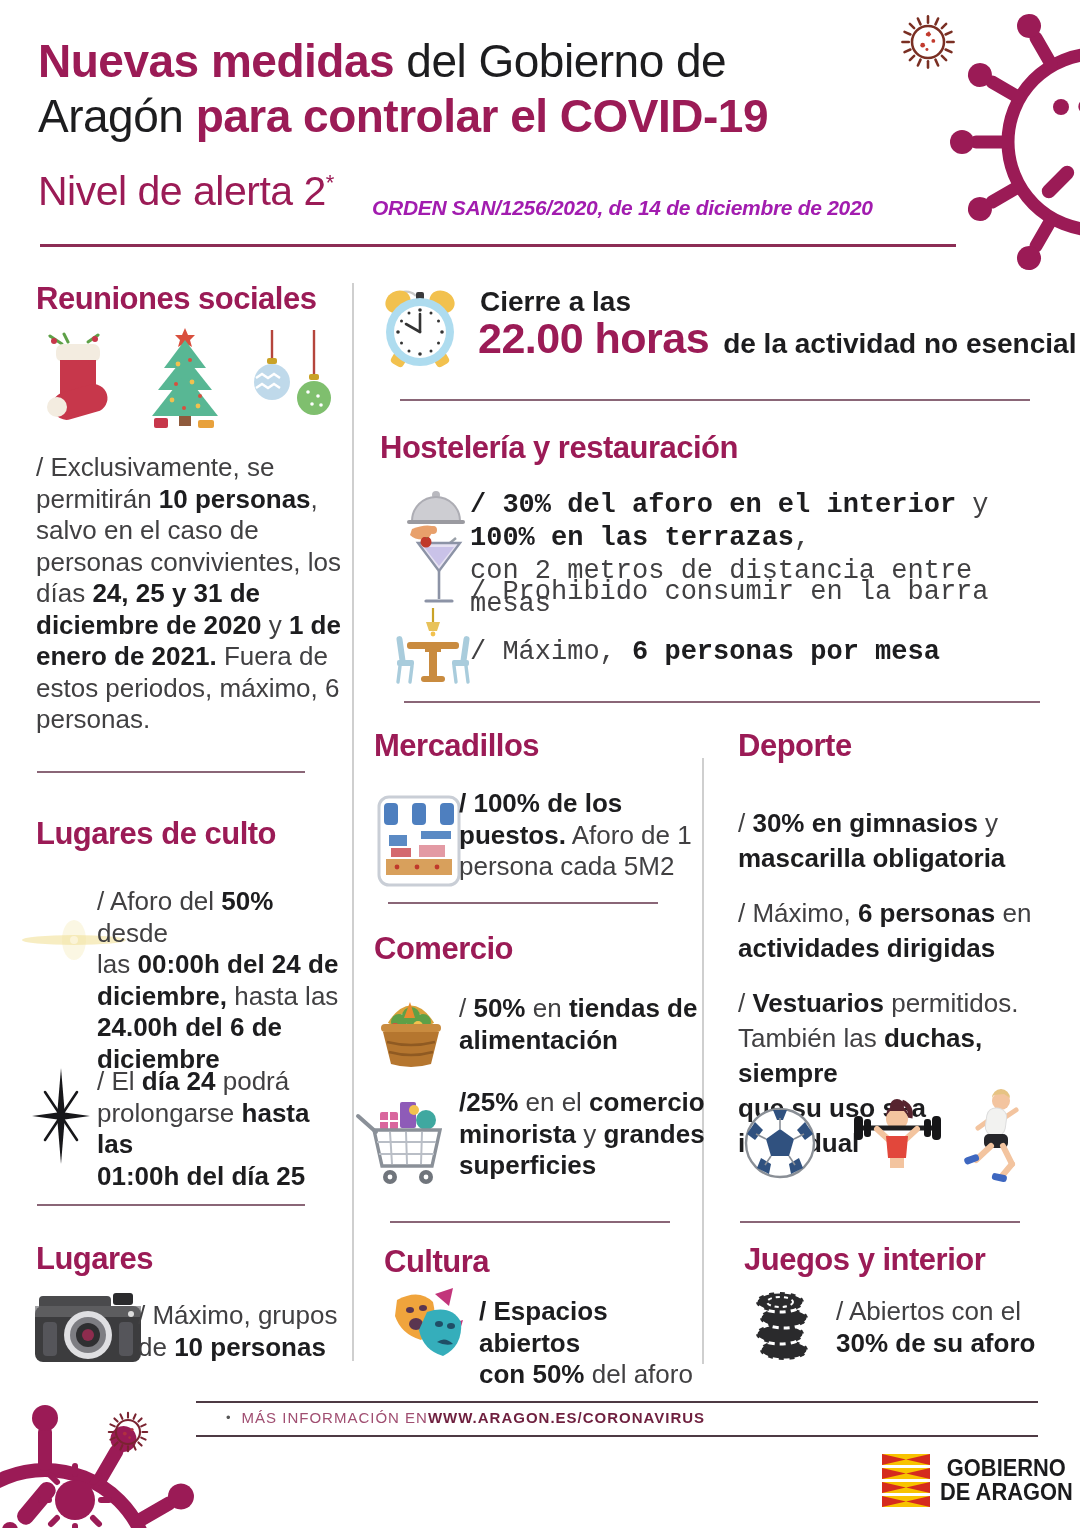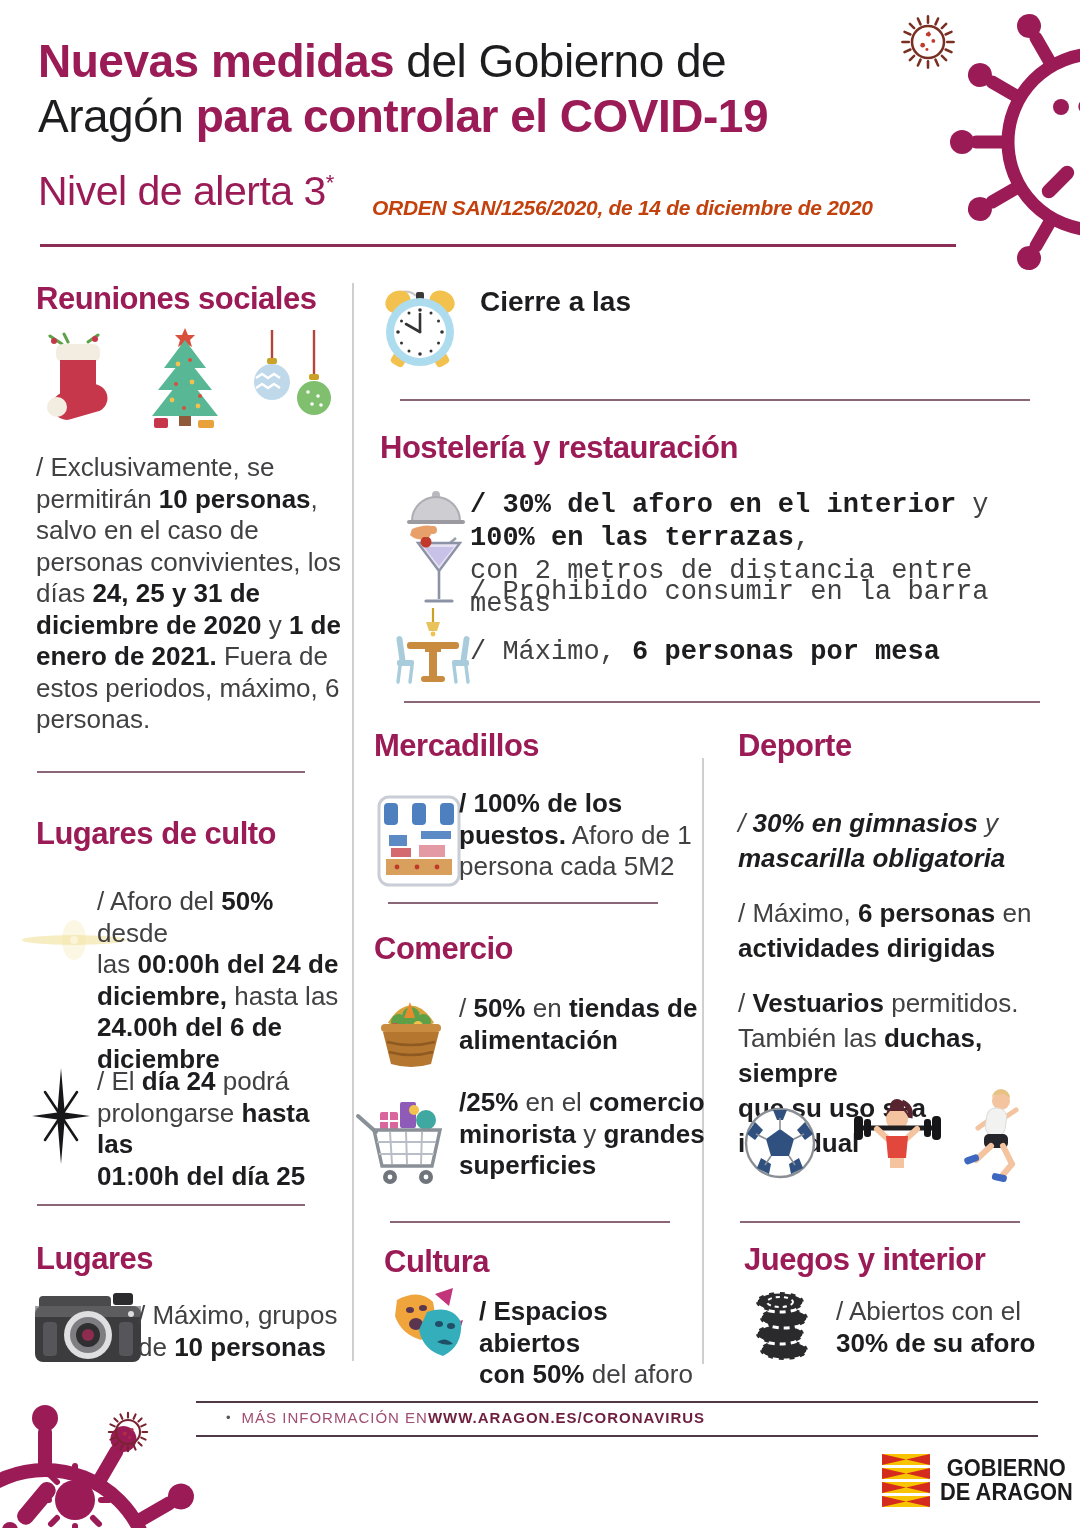--- a/index.html
+++ b/index.html
@@ -5,21 +5,21 @@
   :root{ --accent:#9B1B56; --ink:#414042; --inkbold:#1D1D1F; --mauve:#8A6677; --gray-div:#CFCFCF; }
   html,body{margin:0;padding:0;background:#fff;}
   .page{position:relative;width:1080px;height:1528px;background:#fff;overflow:hidden;
         font-family:"Liberation Sans",sans-serif;color:var(--ink);}
   .abs{position:absolute;}
   .title{font-size:46px;line-height:1.18;font-weight:700;letter-spacing:-0.5px;}
   .title .seg-n{color:#1d1d1f;font-weight:400;}
   .title .seg-a{color:var(--accent);font-weight:700;}
   .alert{font-size:41px;color:var(--accent);font-weight:400;letter-spacing:-0.5px;}
   .alert sup{font-size:22px;}
-  .order{font-size:21px;font-style:italic;font-weight:700;color:#c2410c;letter-spacing:-0.3px;}
+  .order{font-size:21px;font-style:italic;font-weight:700;color:#a21caf;letter-spacing:-0.3px;}
   .h{font-size:31px;font-weight:700;color:var(--accent);letter-spacing:-0.5px;}
   .rich{white-space:pre-line;font-size:26px;line-height:31.5px;color:var(--ink);}
   .seg-b{font-weight:700;color:var(--inkbold);}
   .seg-a{font-weight:700;color:var(--accent);}
   .host .rich{font-size:27px;line-height:33px;font-family:Liberation Mono, monospace;}
   .dep{font-size:26px;line-height:35px;}
   .hline{height:2px;background:var(--mauve);}
   .vline{width:2px;background:var(--gray-div);}
   .hdr-line{height:3px;background:#8C2D55;}
   .foot-line{height:2px;background:#4E3A44;}
@@ -35,21 +35,21 @@
   .logo-text{font-size:23px;font-weight:700;color:#1b1b1d;line-height:1.05;
              transform:scaleX(.95);transform-origin:left;letter-spacing:0;}
 </style>
 </head>
 <body>
 
 <div class="page">
 
   <div class="abs title" style="left:38px;top:34px;width:840px;"><span class="seg-a">Nuevas medidas</span><span class="seg-n"> del Gobierno de</span></div>
   <div class="abs title" style="left:38px;top:89px;width:840px;"><span class="seg-n">Aragón </span><span class="seg-a">para controlar el COVID-19</span></div>
-  <div class="abs alert" style="left:38px;top:168px;"><span>Nivel de alerta 3</span><sup>*</sup></div>
+  <div class="abs alert" style="left:38px;top:168px;"><span>Nivel de alerta 2</span><sup>*</sup></div>
   <div class="abs order" style="left:372px;top:196px;">ORDEN SAN/1256/2020, de 14 de diciembre de 2020</div>
   <div class="abs hdr-line" style="left:40px;top:244px;width:916px;"></div>
 
   <svg class="abs" style="left:896px;top:10px;" width="64" height="64" viewBox="0 0 60 60">
     <g stroke="#7A2F23" stroke-width="2.4" stroke-linecap="round" fill="none">
       <circle cx="30" cy="30" r="15"></circle>
       <g>
         <line x1="30" y1="12" x2="30" y2="6"></line>
           <line x1="30" y1="48" x2="30" y2="54"></line>
         <line x1="12" y1="30" x2="6" y2="30"></line>
@@ -265,20 +265,24 @@
         <circle cx="66.5" cy="41" r="1.5"></circle>
         <circle cx="29.5" cy="63" r="1.5"></circle>
         <circle cx="66.5" cy="63" r="1.5"></circle>
     </g>
     <g stroke="#333333" stroke-width="2.6" stroke-linecap="round">
       <line x1="48" y1="52" x2="48" y2="34"></line>
         <line x1="48" y1="52" x2="34" y2="44"></line>
     </g>
   </svg>
   <div class="abs banner-l1" style="left:480px;top:286px;">Cierre a las</div>
+  <div class="abs banner-l2" style="left:478px;top:314px;">
+    <span class="banner-time">22.00 horas</span>
+    <span class="banner-rest">de la actividad no esencial</span>
+  </div>
   <div class="abs hline" style="left:400px;top:399px;width:630px;"></div>
 
   <div class="host">
     <div class="abs h" style="left:380px;top:430px;">Hostelería y restauración</div>
 
     <svg class="abs" style="left:406px;top:487px;" width="60" height="58" viewBox="0 0 60 58">
       <circle cx="30" cy="8" r="4" fill="#B9B9BF"></circle>
       <path d="M6,34 A24,24 0 0 1 54,34 Z" fill="#CDCDD2" stroke="#ADADB4" stroke-width="2"></path>
       <line x1="3" y1="35" x2="57" y2="35" stroke="#9A9AA0" stroke-width="4" stroke-linecap="round"></line>
       <path d="M6,42 Q20,36 30,40 L22,52 Q10,54 4,48 Z" fill="#E8A06B"></path>
@@ -390,21 +394,21 @@
       <circle cx="40" cy="97" r="2.4" fill="#ffffff"></circle>
     <circle cx="76" cy="97" r="7" fill="#70757C"></circle>
       <circle cx="76" cy="97" r="2.4" fill="#ffffff"></circle>
   </svg>
   <div class="abs rich" style="left:459px;top:1087px;width:255px;"><span class="seg-b">/25%</span><span class="seg-n"> en el </span><span class="seg-b">comercio
 minorista</span><span class="seg-n"> y </span><span class="seg-b">grandes
 superficies</span></div>
   <div class="abs hline" style="left:390px;top:1221px;width:280px;"></div>
 
   <div class="abs h" style="left:738px;top:728px;">Deporte</div>
-  <div class="abs rich dep" style="left:738px;top:806px;width:312px;font-style:italic;"><span class="seg-n">/ </span><span class="seg-b">30% en gimnasios</span><span class="seg-n"> y
+  <div class="abs rich dep" style="left:738px;top:806px;width:312px;"><span class="seg-n">/ </span><span class="seg-b">30% en gimnasios</span><span class="seg-n"> y
 </span><span class="seg-b">mascarilla obligatoria</span></div>
   <div class="abs rich dep" style="left:738px;top:896px;width:312px;"><span class="seg-n">/ Máximo, </span><span class="seg-b">6 personas</span><span class="seg-n"> en
 </span><span class="seg-b">actividades dirigidas</span></div>
   <div class="abs rich dep" style="left:738px;top:986px;width:312px;"><span class="seg-n">/ </span><span class="seg-b">Vestuarios</span><span class="seg-n"> permitidos.
 También las </span><span class="seg-b">duchas, siempre
 que su uso sea individual</span></div>
 
   <svg class="abs" style="left:743px;top:1106px;" width="74" height="74" viewBox="0 0 74 74">
     <circle cx="37" cy="37" r="34" fill="#ffffff" stroke="#8A8F96" stroke-width="2.4"></circle>
     <polygon points="37,23 51,33 46,50 28,50 23,33" fill="#30517F"></polygon>

